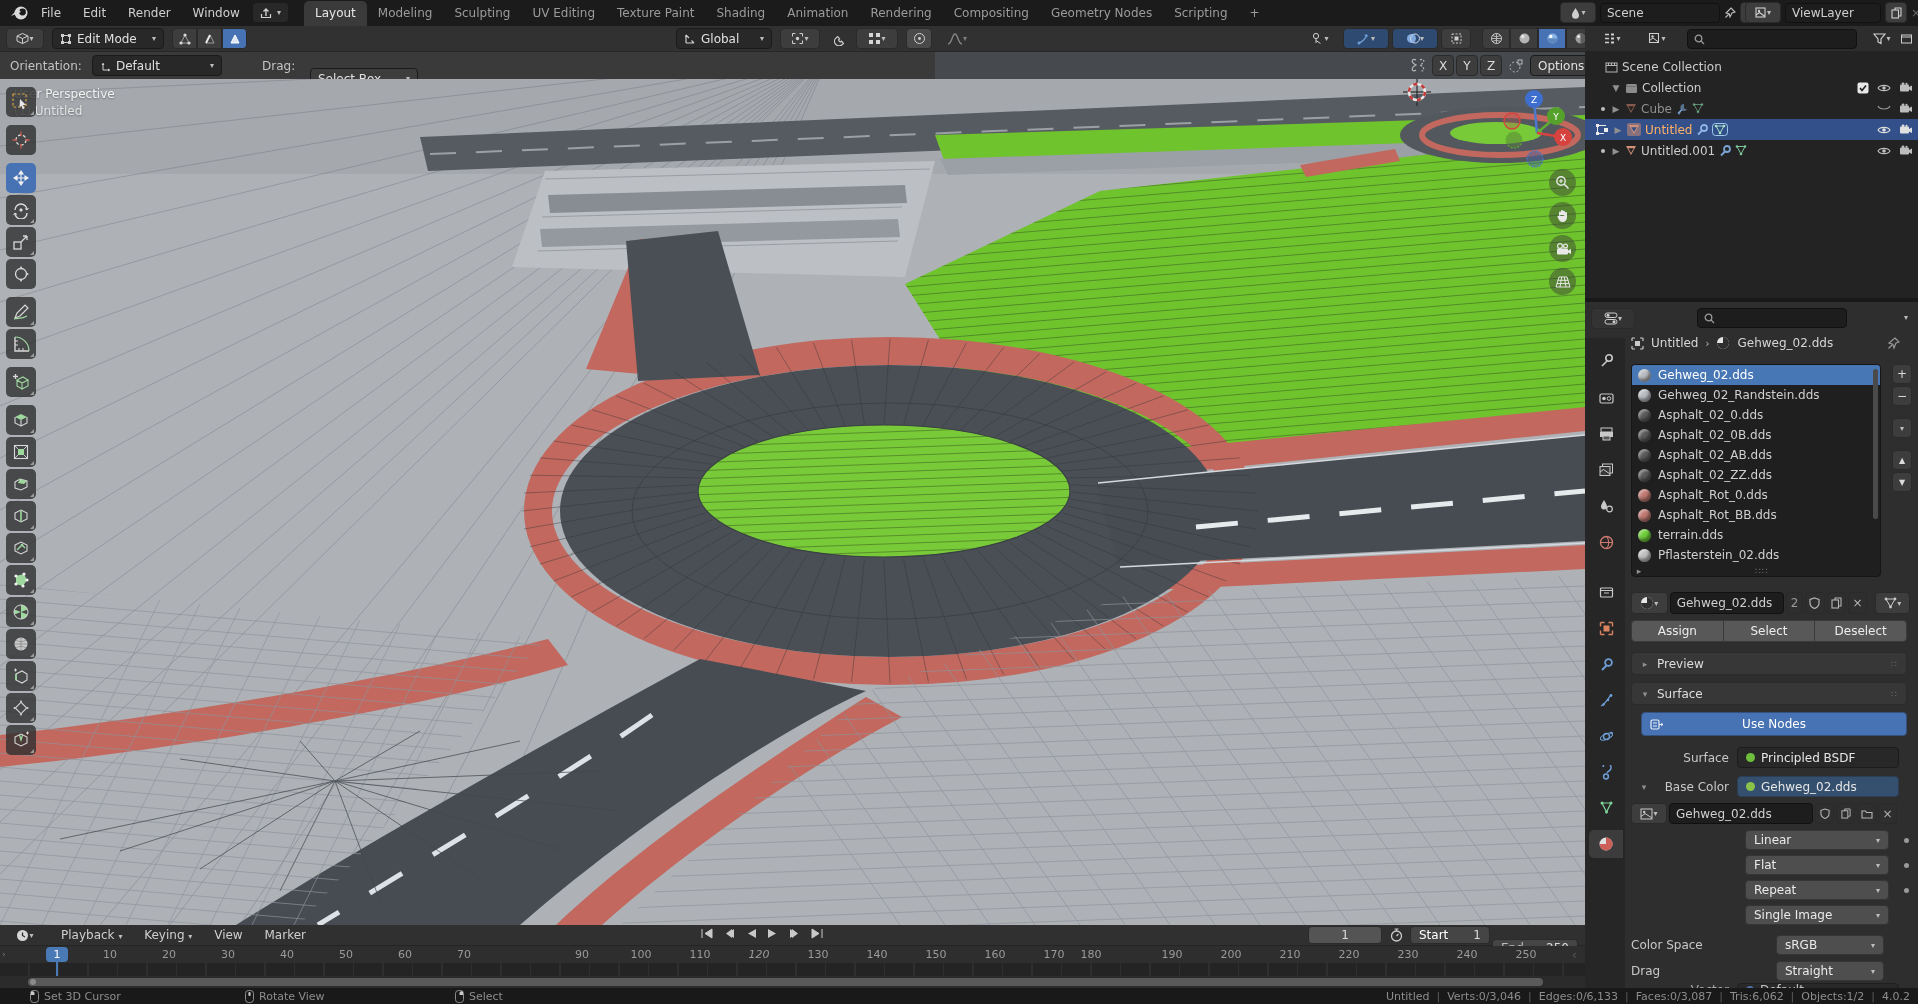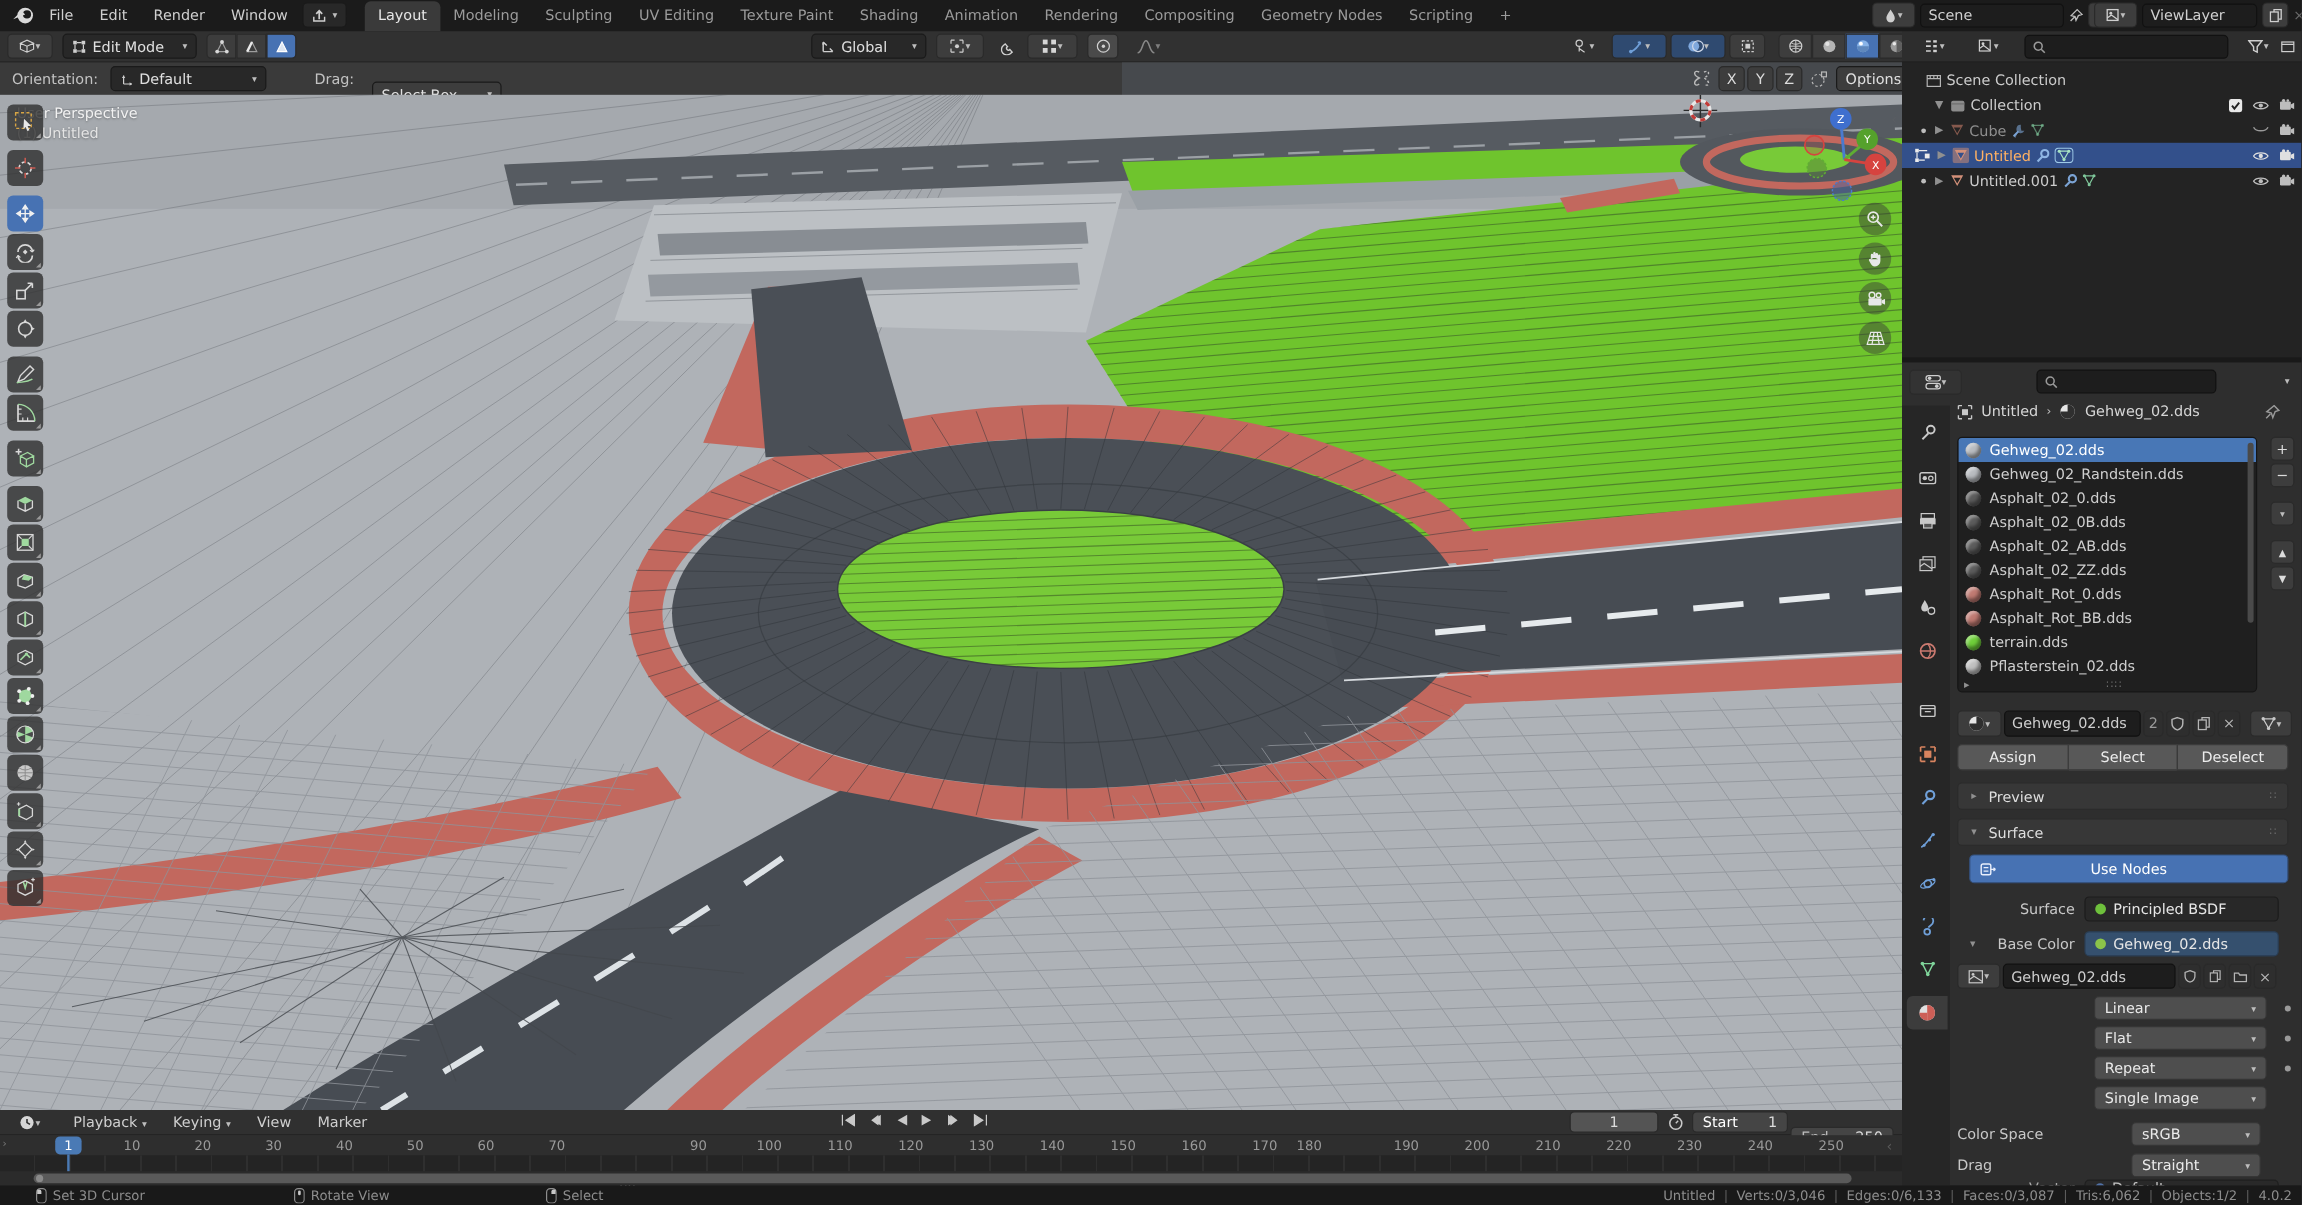--- a/index.html
+++ b/index.html
@@ -1454,21 +1454,21 @@
         <span class="tick" style="left: 149px;">20</span>
         <span class="tick" style="left: 208px;">30</span>
         <span class="tick" style="left: 267px;">40</span>
         <span class="tick" style="left: 326px;">50</span>
         <span class="tick" style="left: 385px;">60</span>
         <span class="tick" style="left: 444px;">70</span>
         <span class="tick" style="left: 503px; margin-top: 36px;">80</span>
         <span class="tick" style="left: 562px;">90</span>
         <span class="tick" style="left: 621px;">100</span>
         <span class="tick" style="left: 680px;">110</span>
-        <span class="tick" style="left: 739px;">120</span>
+        <span class="tick" style="left: 739px; font-style: italic;">120</span>
         <span class="tick" style="left: 798px;">130</span>
         <span class="tick" style="left: 857px;">140</span>
         <span class="tick" style="left: 916px;">150</span>
         <span class="tick" style="left: 975px;">160</span>
         <span class="tick" style="left: 1034px;">170</span>
         <span class="tick" style="left: 1071px;">180</span>
         <span class="tick" style="left: 1152px;">190</span>
         <span class="tick" style="left: 1211px;">200</span>
         <span class="tick" style="left: 1270px;">210</span>
         <span class="tick" style="left: 1329px;">220</span>

